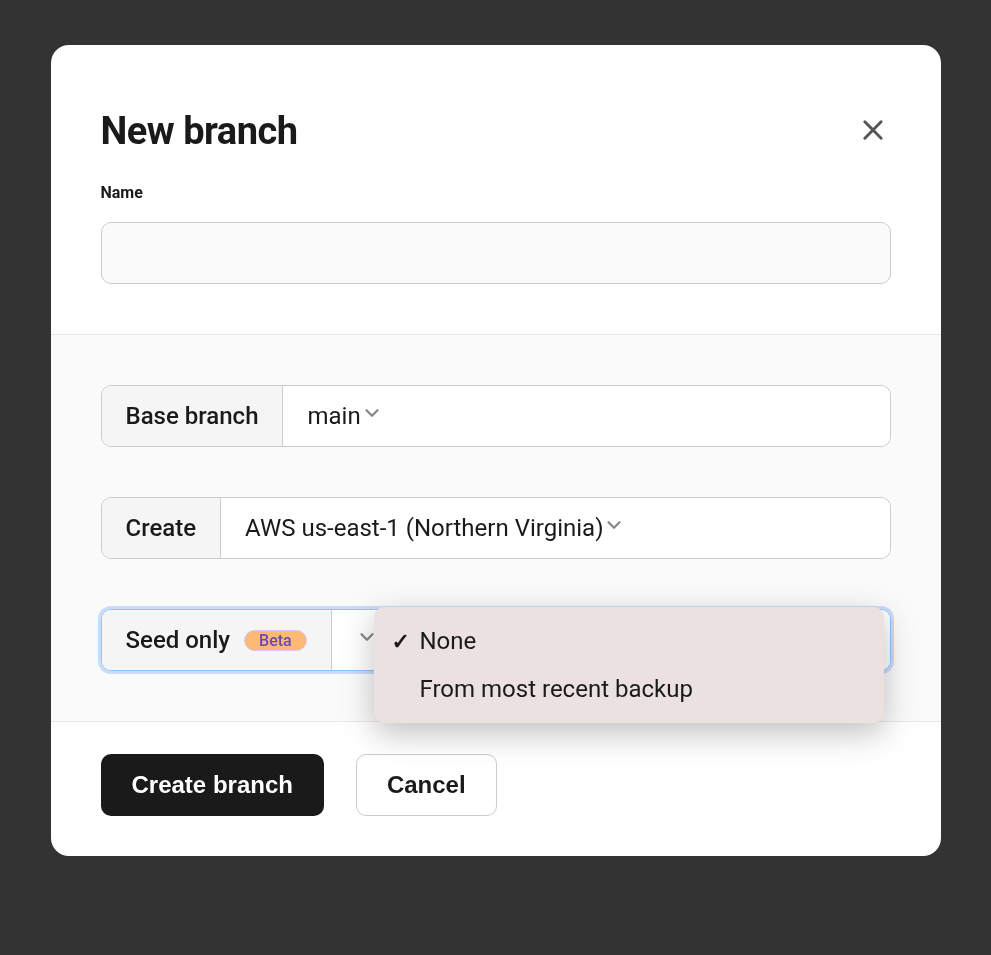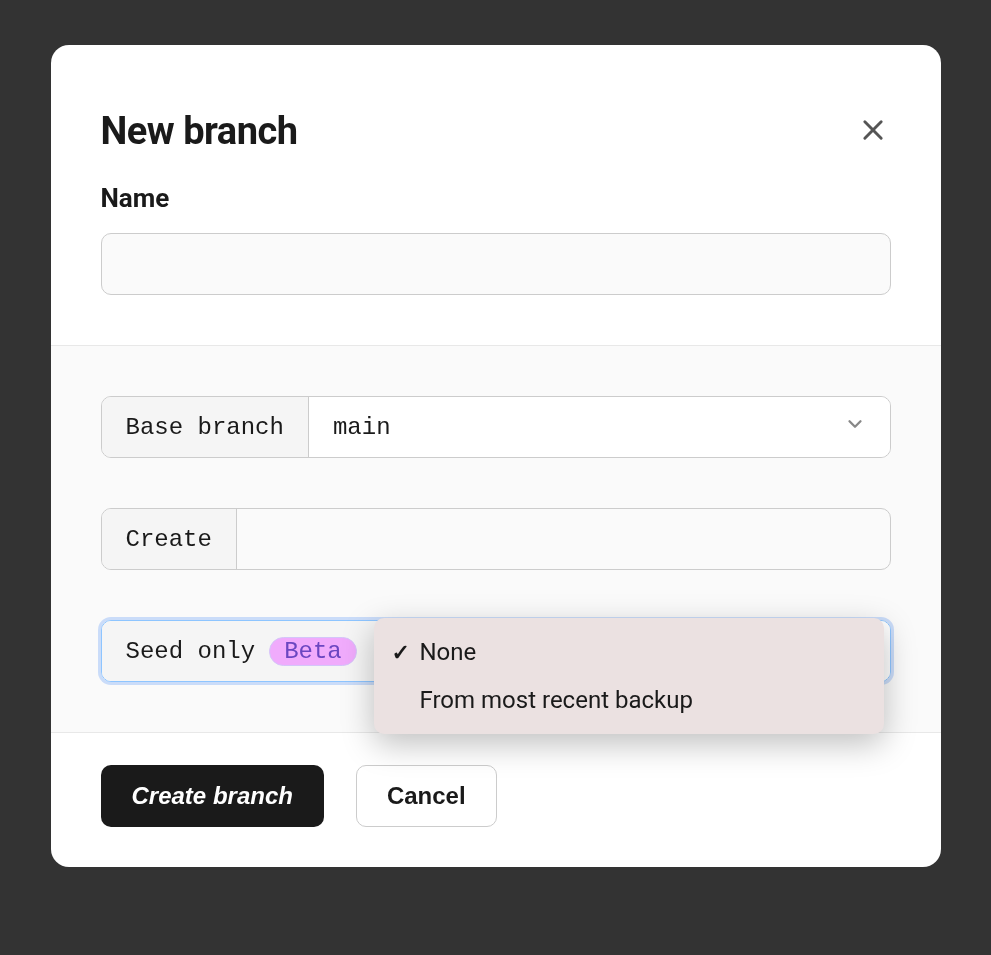--- a/index.html
+++ b/index.html
@@ -48,21 +48,21 @@
       justify-content: center;
     }
     .close-btn svg {
       width: 28px;
       height: 28px;
     }
     .section-name {
       padding: 0 50px 50px 50px;
     }
     .field-label {
-      font-size: 26px;
+      font-size: 16px;
       font-weight: 700;
       color: #1a1a1a;
       margin-bottom: 20px;
       display: block;
     }
     .text-input {
       width: 100%;
       height: 62px;
       border: 1px solid #ccc;
       border-radius: 10px;
@@ -87,21 +87,20 @@
       position: relative;
     }
     .combo-row {
       display: flex;
       width: 100%;
       border: 1px solid #ccc;
       border-radius: 10px;
       overflow: hidden;
       height: 62px;
       position: relative;
-      font-family: Liberation Mono, monospace;
     }
     .combo-row.active {
       border: 1px solid #8ec5ff;
       box-shadow: 0 0 0 3px rgba(59, 130, 246, 0.25);
     }
     .combo-label {
       background: #f5f5f5;
       border-right: 1px solid #ccc;
       display: flex;
       align-items: center;
@@ -110,42 +109,42 @@
       color: #1a1a1a;
       font-weight: 500;
       white-space: nowrap;
       gap: 14px;
     }
     .combo-select {
       flex: 1;
       background: #ffffff;
       display: flex;
       align-items: center;
-      justify-content: space-between;
+      justify-content: flex-start;
       padding: 0 24px;
       font-size: 24px;
       color: #1a1a1a;
       cursor: pointer;
     }
     .chevron {
       color: #888;
     }
     .chevron svg {
       width: 22px;
       height: 22px;
     }
     .badge {
       display: inline-flex;
       align-items: center;
       padding: 0 14px;
       border-radius: 999px;
       border: 1px solid #d4c5f9;
-      background: #f0abfc;
+      background: #fdba74;
       color: #6b46c1;
-      font-size: 24px;
+      font-size: 16px;
       font-weight: 500;
     }
     .dropdown-menu {
       position: absolute;
       top: -2px;
       left: 273px;
       width: 510px;
       background: #ebe1e1;
       border-radius: 10px;
       box-shadow: 0 10px 32px rgba(0,0,0,0.25);
@@ -176,21 +175,20 @@
       border-radius: 10px;
       font-size: 24px;
       font-weight: 600;
       padding: 16px 30px;
       cursor: pointer;
       border: 1px solid transparent;
     }
     .btn-primary {
       background: #1a1a1a;
       color: #ffffff;
-      font-style: italic;
     }
     .btn-secondary {
       background: #ffffff;
       color: #1a1a1a;
       border: 1px solid #ccc;
     }
     .seed-wrapper {
       position: relative;
     }
   </style>
@@ -224,20 +222,28 @@
         <span class="chevron">
           <svg viewBox="0 0 24 24" fill="none" stroke="currentColor" stroke-width="2.5" stroke-linecap="round" stroke-linejoin="round">
             <polyline points="6 9 12 15 18 9"></polyline>
           </svg>
         </span>
       </div>
     </div>
 
     <div class="combo-row">
       <div class="combo-label">Create</div>
+      <div class="combo-select">
+        <span>AWS us-east-1 (Northern Virginia)</span>
+        <span class="chevron">
+          <svg viewBox="0 0 24 24" fill="none" stroke="currentColor" stroke-width="2.5" stroke-linecap="round" stroke-linejoin="round">
+            <polyline points="6 9 12 15 18 9"></polyline>
+          </svg>
+        </span>
+      </div>
     </div>
 
     <div class="seed-wrapper">
       <div class="combo-row active">
         <div class="combo-label">
           <span>Seed only</span>
           <span class="badge">Beta</span>
         </div>
         <div class="combo-select">
           <span></span>

